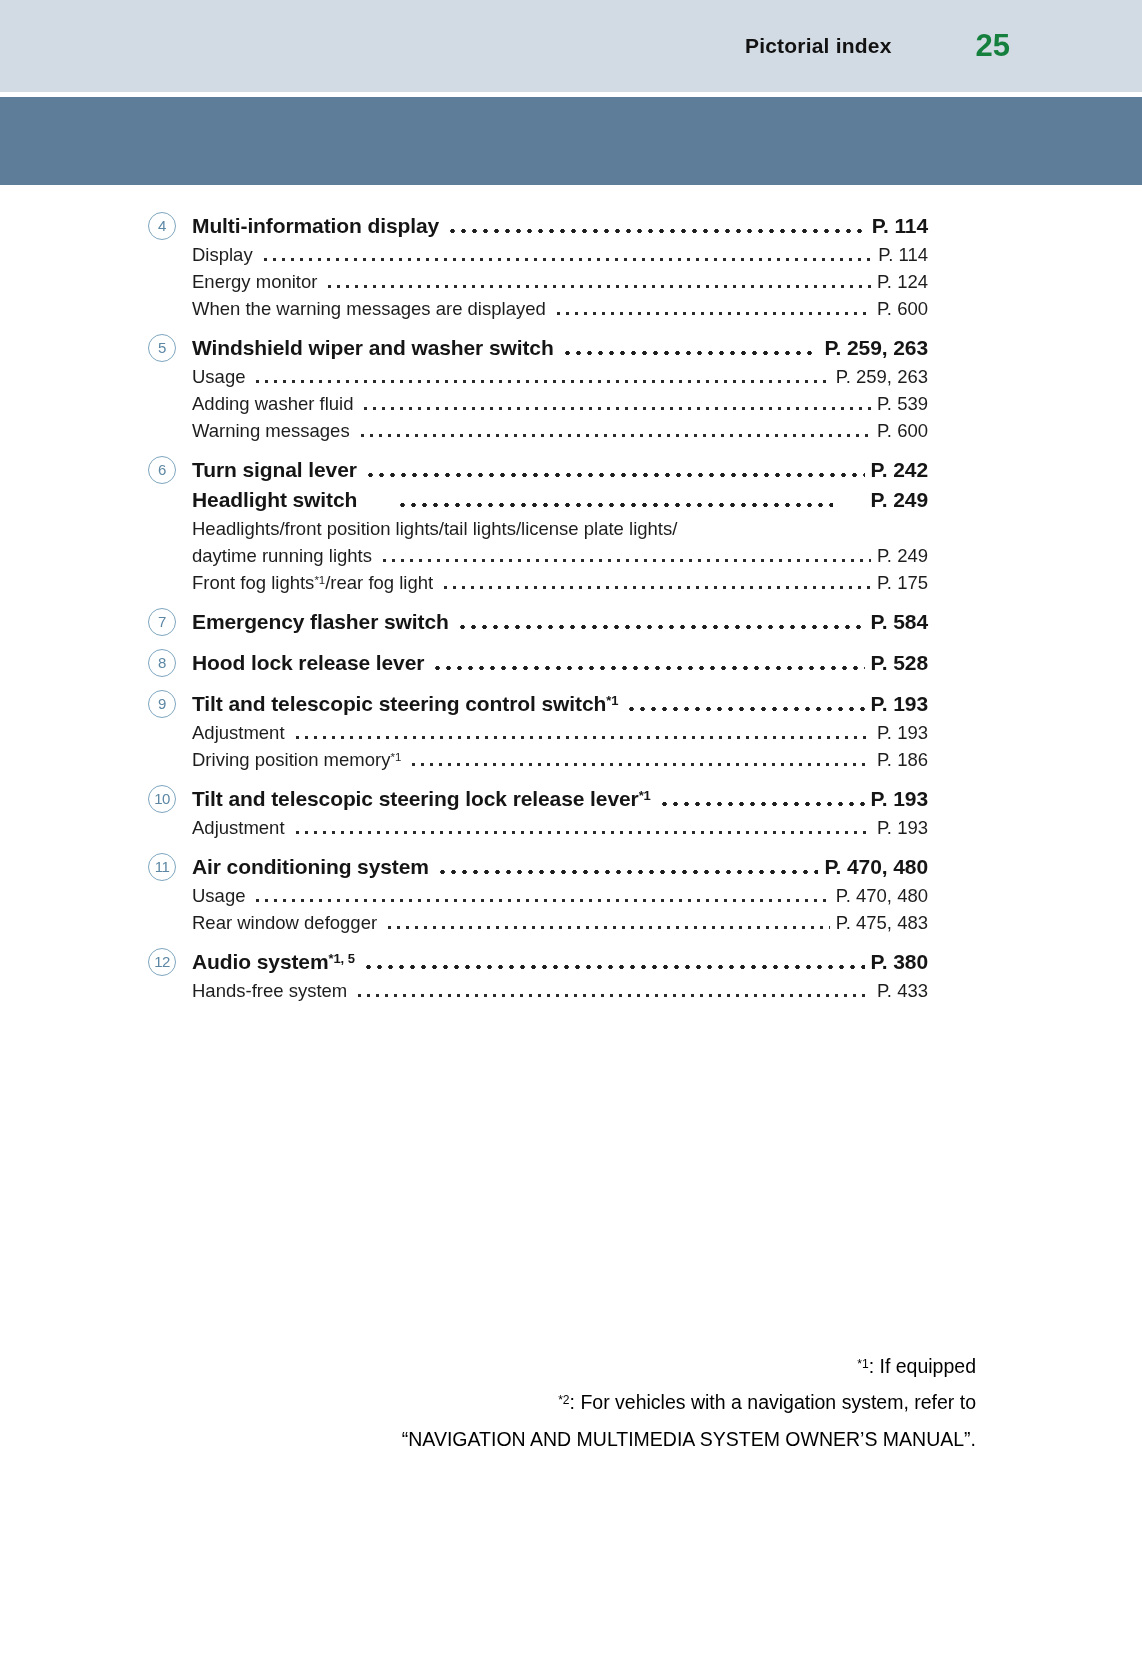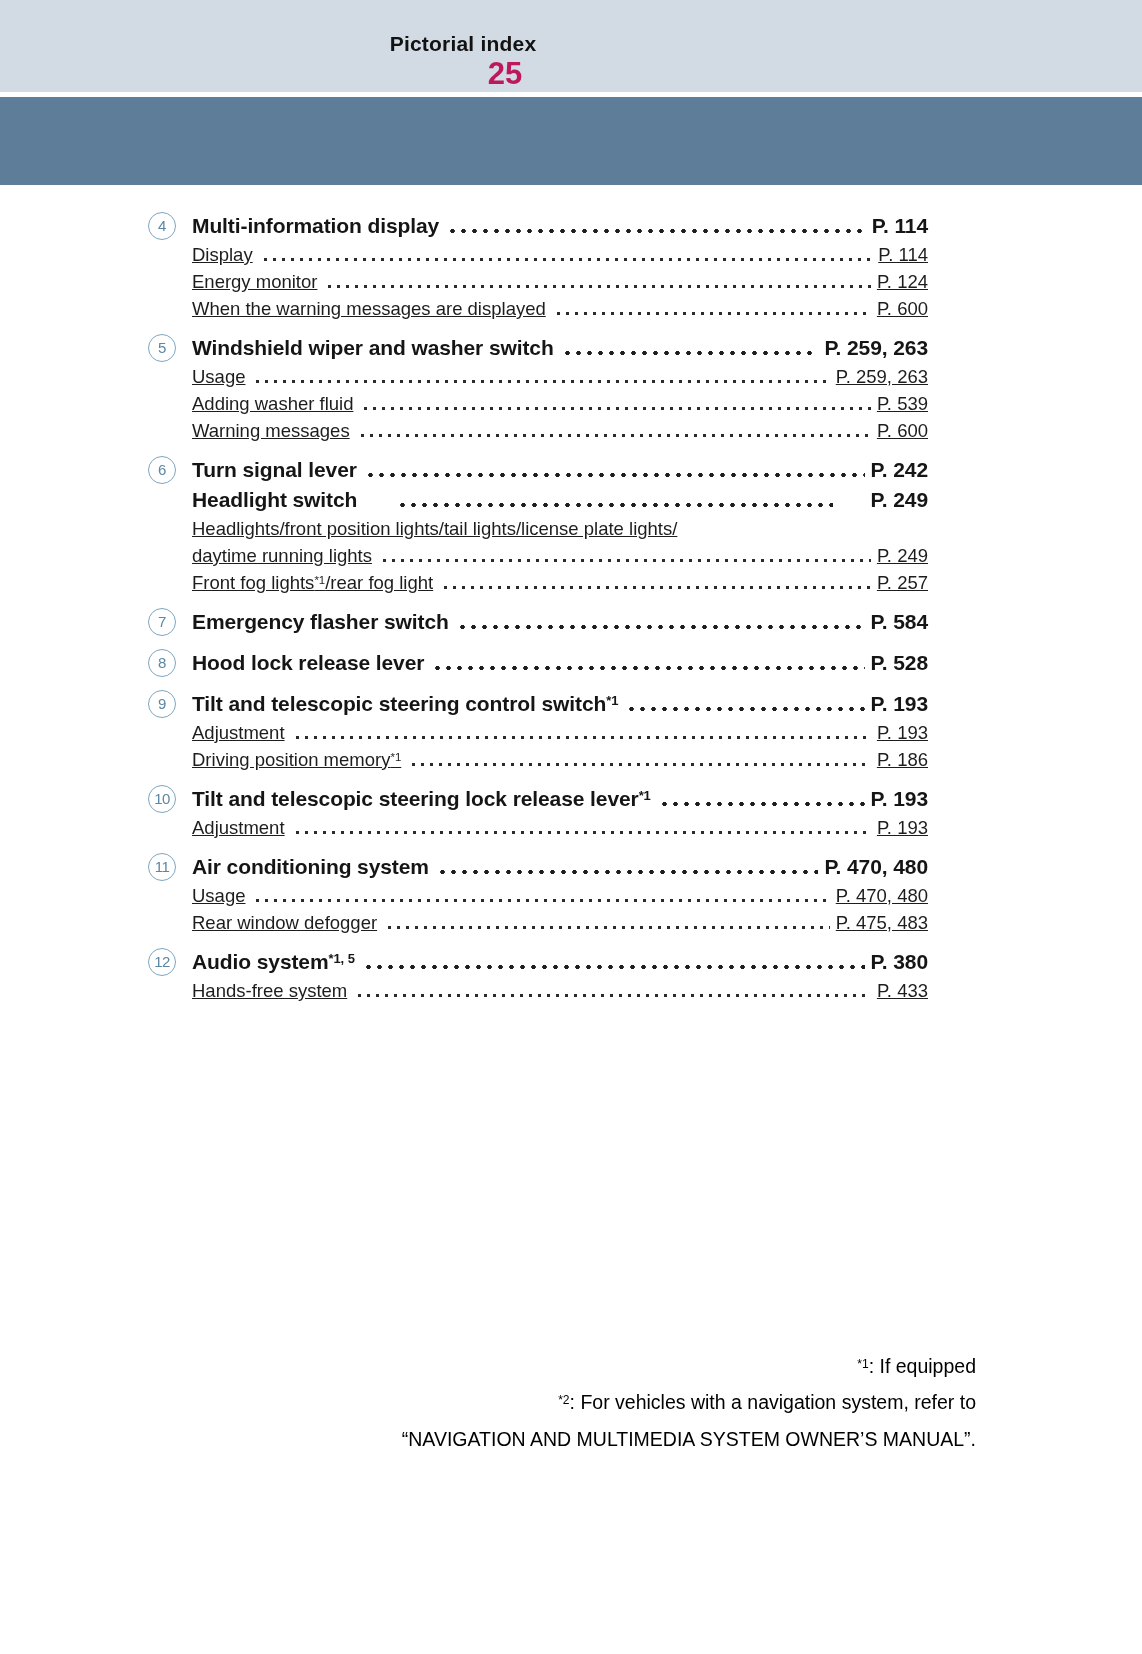--- a/index.html
+++ b/index.html
@@ -17,33 +17,32 @@
   }
 
   
   .topbar {
     height: 92px;
     background: #d2dae3;
     display: flex;
     align-items: center;
     justify-content: flex-end;
     padding-right: 132px;
-    flex-direction: column;
   }
   .topbar-title {
     font-size: 21px;
     font-weight: 700;
     color: #121212;
     margin-right: 84px;
     letter-spacing: 0.2px;
   }
   .topbar-page {
     font-size: 31px;
     font-weight: 700;
-    color: #be185d;
+    color: #15803d;
   }
   .band {
     margin-top: 5px;
     height: 88px;
     background: #5d7d99;
   }
 
   
   .content {
     padding: 26px 214px 0 148px;
@@ -62,21 +61,20 @@
   }
   .item:first-child > .row.main:first-child { margin-top: 0; }
   .row.main + .row.main { margin-top: 0; }
   .row.main.cont { padding-left: 44px; gap: 32px; }
   .row.sub {
     font-size: 18.5px;
     font-weight: 400;
     line-height: 27px;
     color: #1d1d1d;
     padding-left: 44px;
-    text-decoration: underline;
   }
   .badge {
     display: flex;
     align-items: center;
     justify-content: center;
     width: 28px;
     height: 28px;
     flex: 0 0 28px;
     align-self: center;
     border: 1.6px solid #7ea6bf;
@@ -204,21 +202,21 @@
           <span class="label">Headlights/front position lights/tail lights/license plate lights/</span>
         </div>
         <div class="row sub">
           <span class="label"><span class="seg">daytime running lights</span></span>
           <span class="dots"></span>
           <span class="page-ref">P. 249</span>
         </div>
         <div class="row sub">
           <span class="label"><span class="seg">Front fog lights</span><sup class="sup-marker">*1</sup><span class="seg">/rear fog light</span></span>
           <span class="dots"></span>
-          <span class="page-ref">P. 257</span>
+          <span class="page-ref">P. 175</span>
         </div>
       </div>
       <div class="item">
         <div class="row main">
           <span class="badge">7</span>
           <span class="label"><span class="seg">Emergency flasher switch</span></span>
           <span class="dots"></span>
           <span class="page-ref">P. 584</span>
         </div>
       </div>

